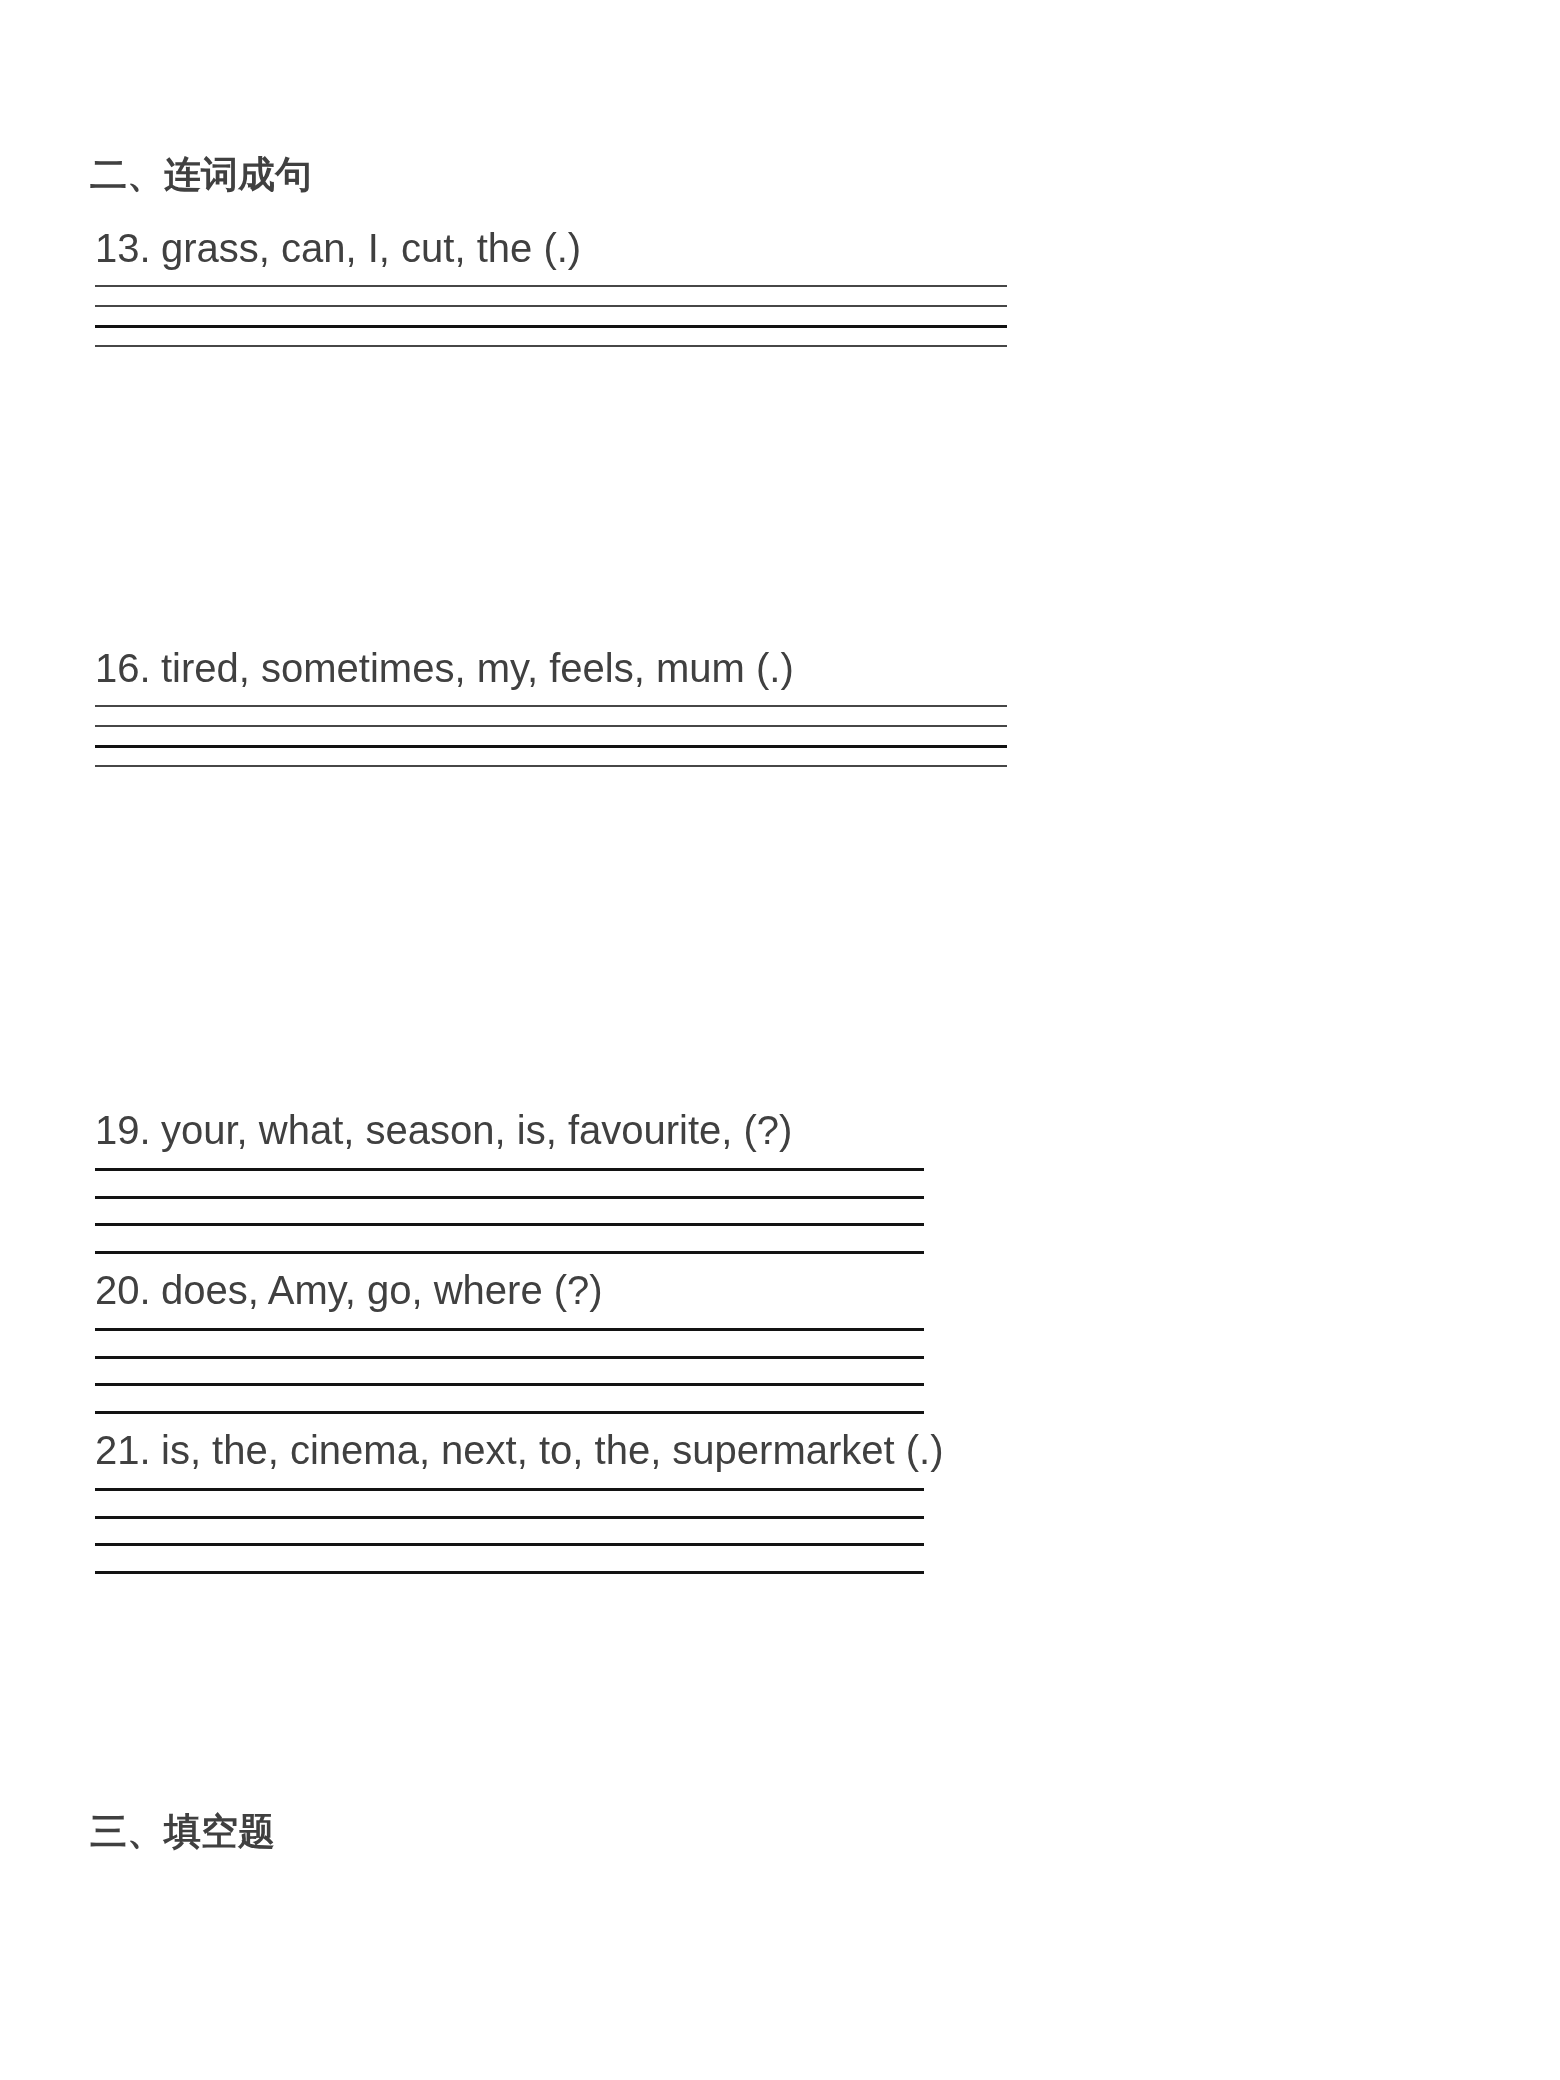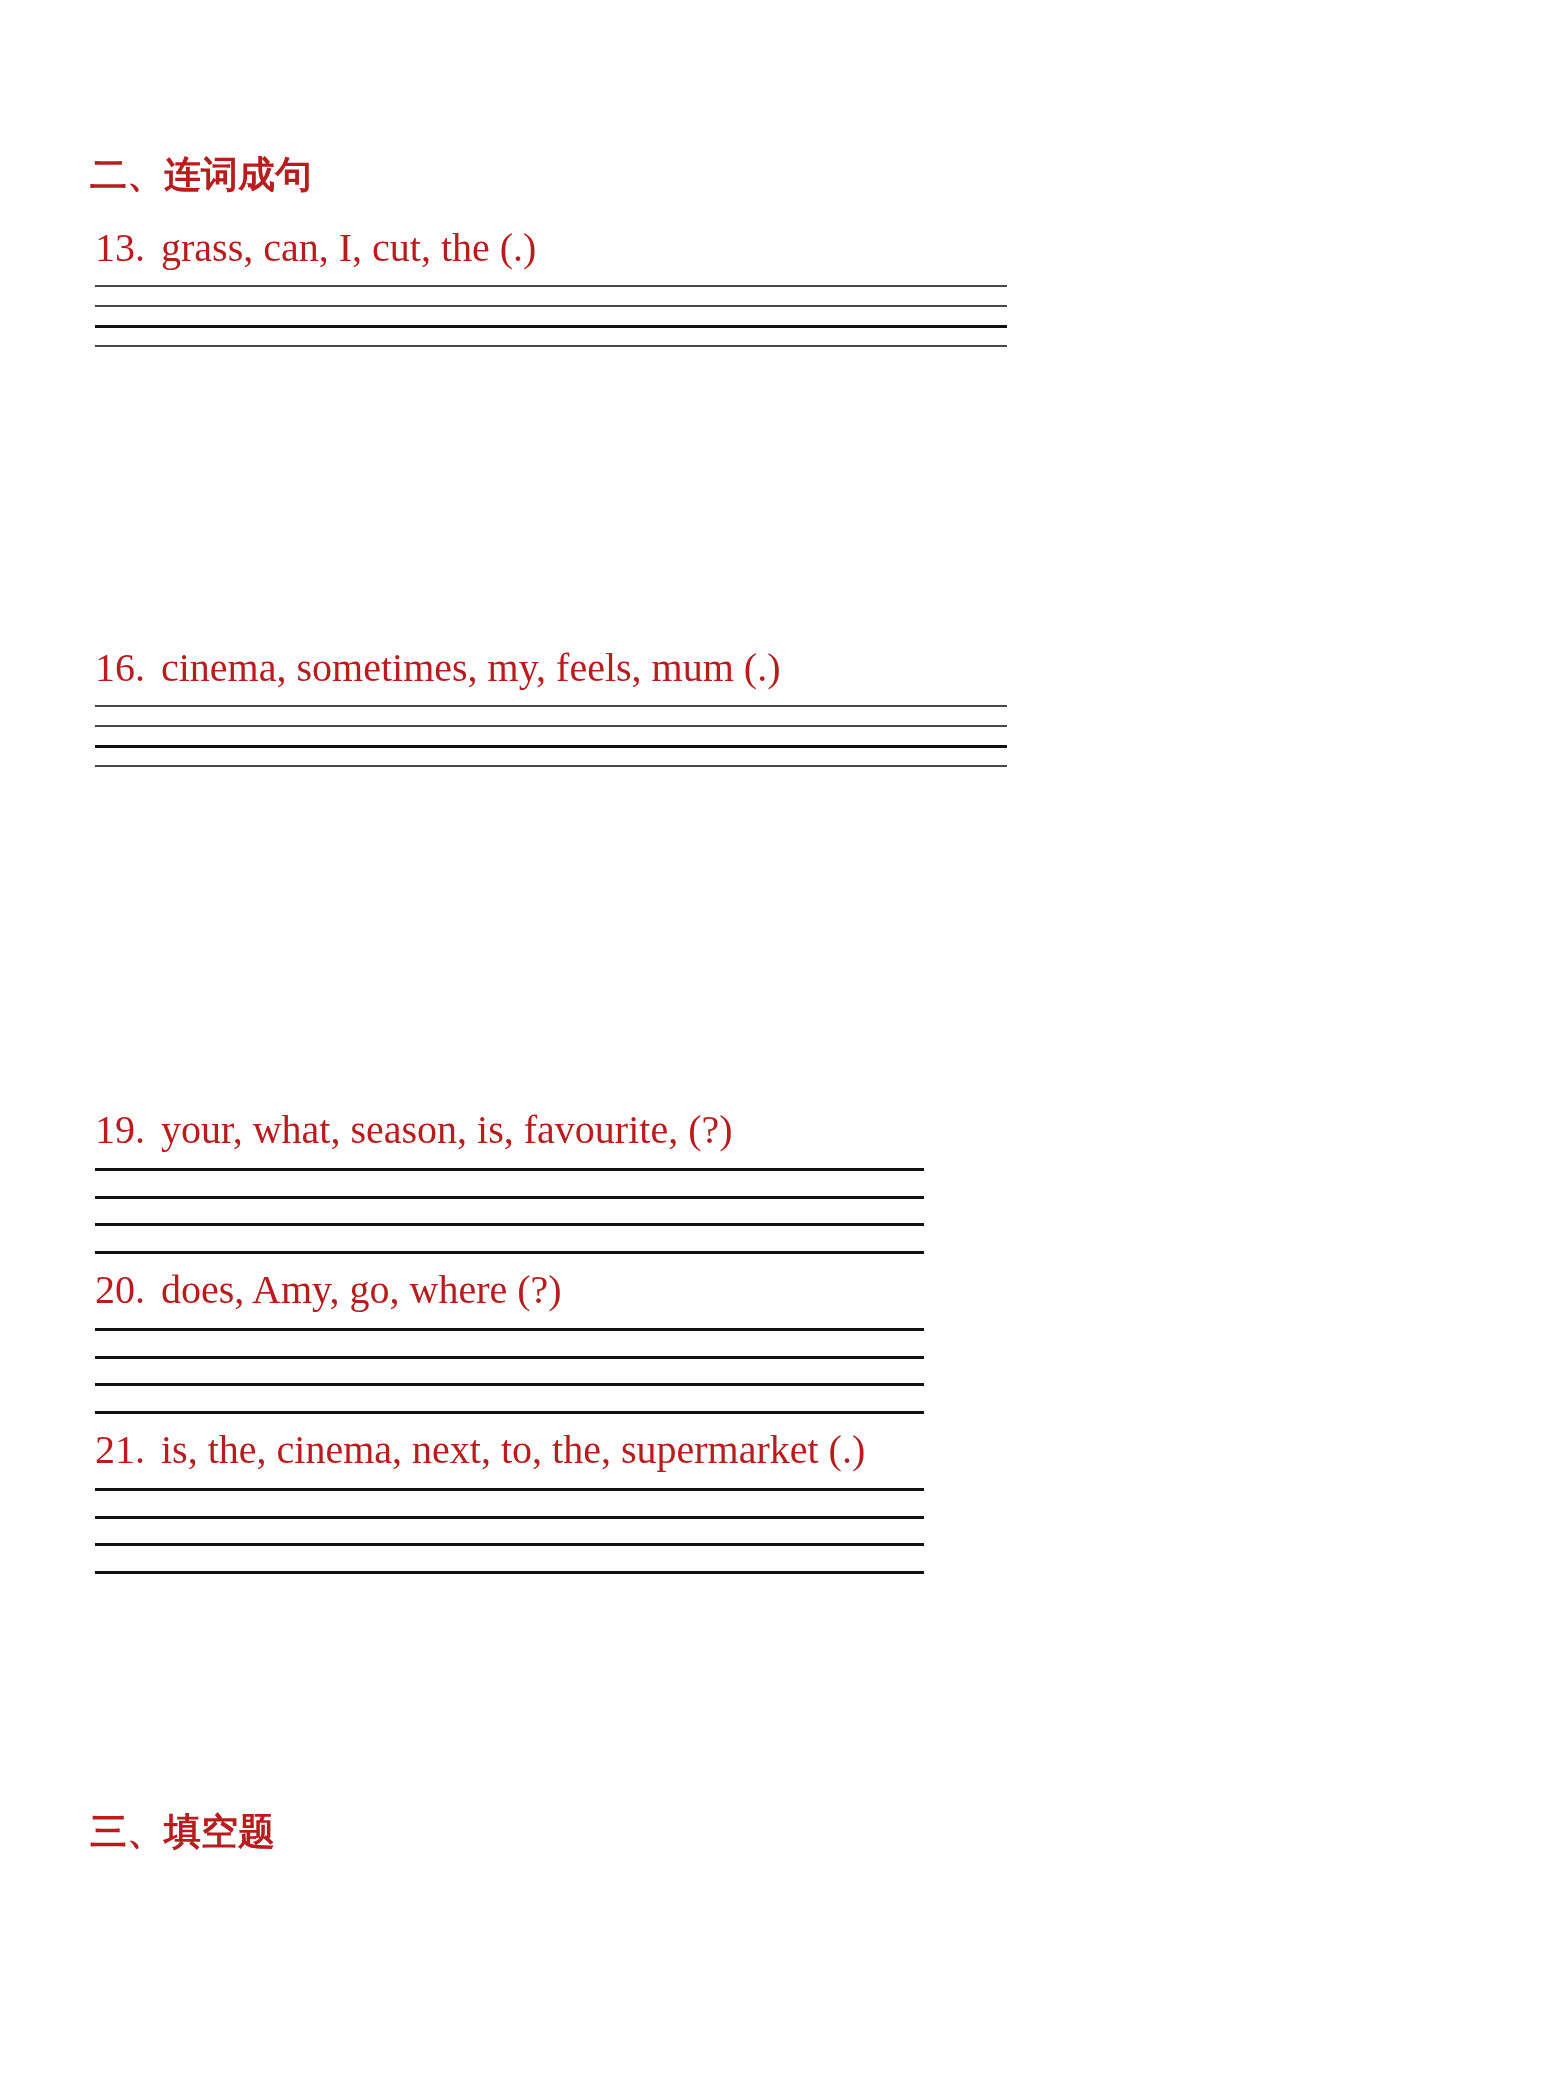--- a/index.html
+++ b/index.html
@@ -1,22 +1,22 @@
 <!DOCTYPE html>
 <html><head>
 <meta charset="utf-8">
 <style>
   html,body{margin:0;padding:0;background:#ffffff;}
   #page{
     position:relative;
     width:1560px;height:2080px;
     background:#ffffff;
     overflow:hidden;
-    font-family:Liberation Serif, serif;
-    color:#b91c1c;
+    font-family:Liberation Sans, sans-serif;
+    color:#404040;
   }
   .h{
     position:absolute;left:90px;
     font-size:37px;font-weight:700;
     line-height:46px;white-space:nowrap;
   }
   .q{position:absolute;left:95px;}
   .qline{font-size:40px;line-height:40px;white-space:nowrap;}
   .qnum{display:inline-block;width:66px;}
   .alines{position:absolute;left:0;}
@@ -47,21 +47,21 @@
       <div class="al"></div>
       <div class="al"></div>
       <div class="al"></div>
       <div class="al"></div>
     </div>
   </div>
 
 
 
   <div class="q qa" style="top:648px">
-    <div class="qline"><span class="qnum">16.</span><span class="qwords">cinema, sometimes, my, feels, mum (.)</span></div>
+    <div class="qline"><span class="qnum">16.</span><span class="qwords">tired, sometimes, my, feels, mum (.)</span></div>
     <div class="alines">
       <div class="al"></div>
       <div class="al"></div>
       <div class="al"></div>
       <div class="al"></div>
     </div>
   </div>
 
 
 

